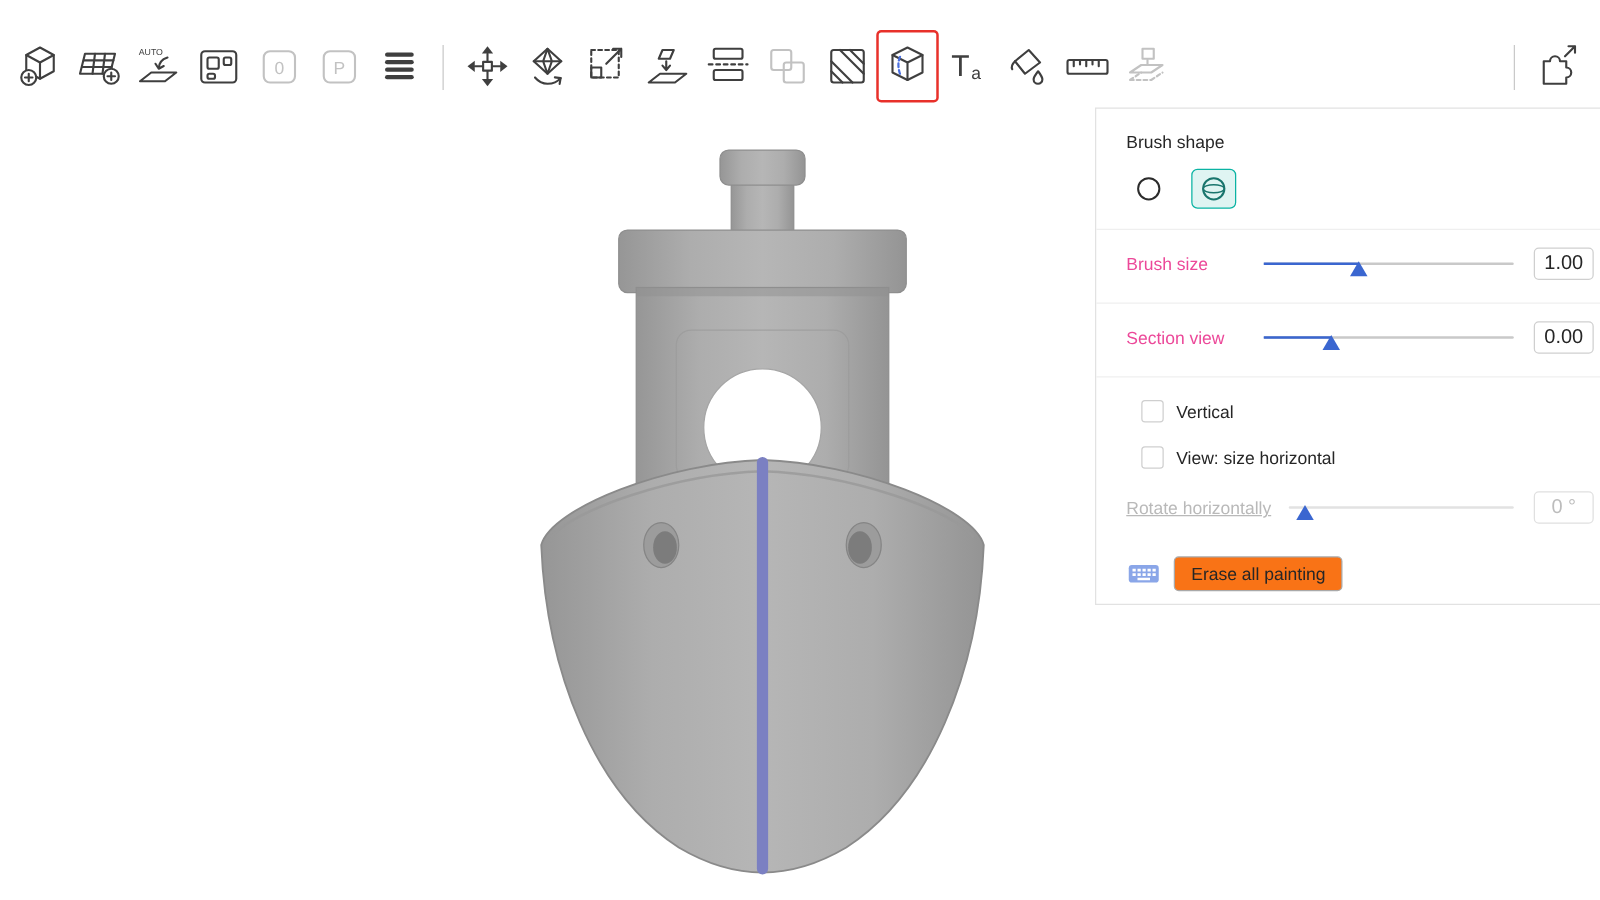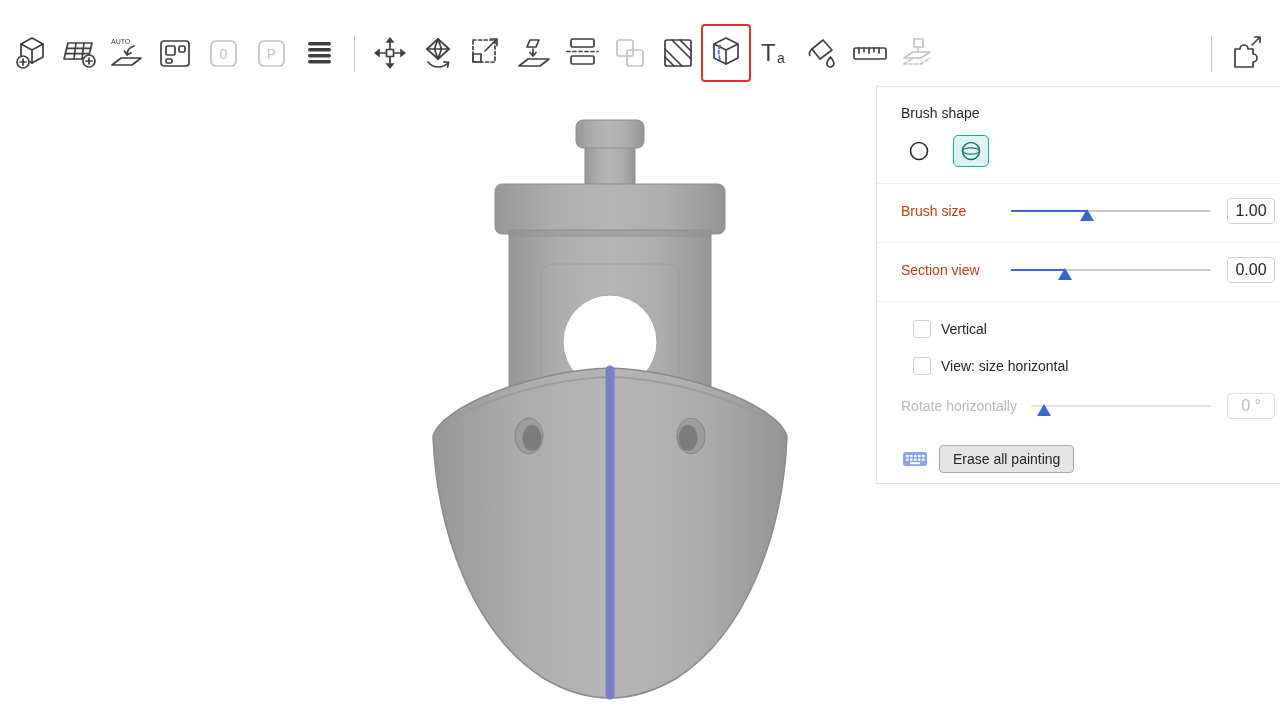--- a/index.html
+++ b/index.html
@@ -35,43 +35,43 @@
     position:absolute;left:876px;top:86px;width:424px;height:398px;
     background:#ffffff;border:1px solid #e2e2e2;box-sizing:border-box;
     padding:0 24px;
   }
   .panel-title{margin-top:18px;font-size:14px;color:#262626;}
   .brush-shapes{display:flex;align-items:center;gap:16px;margin-top:14px;height:32px;}
   .shape-opt{width:34px;height:30px;display:flex;align-items:center;justify-content:center;border-radius:5px;border:1px solid transparent;cursor:pointer;}
   .shape-opt.selected{background:#dff4f2;border:1px solid #0ab3a3;}
   .hr{height:1px;background:#efefef;margin:16px -24px 0 -24px;}
   .row{display:flex;align-items:center;margin-top:12px;height:30px;}
-  .lbl{font-size:14px;color:#c2410c;flex:none;min-width:96px;margin-right:14px;}
+  .lbl{font-size:14px;color:#ec4899;flex:none;min-width:96px;margin-right:14px;}
   .slider{flex:1;position:relative;height:22px;margin-right:16px;cursor:pointer;}
   .track{position:absolute;left:0;right:0;top:10px;height:2px;background:#c9c9c9;border-radius:1px;}
   .fill{position:absolute;left:0;top:10px;height:2px;background:#3a66d0;}
   .handle{
     position:absolute;top:9px;width:0;height:0;margin-left:-7px;
     border-left:7px solid transparent;border-right:7px solid transparent;border-bottom:12px solid #3a66d0;
   }
   .valbox{
     width:46px;height:24px;border:1px solid #cfcfcf;border-radius:4px;flex:none;
     display:flex;align-items:center;justify-content:center;font-size:16px;color:#262626;background:#fff;
   }
-  .row.disabled .lbl{color:#b9b9b9;}
+  .row.disabled .lbl{color:#b9b9b9;text-decoration:underline;}
   .row.disabled .track{background:#e2e2e2;}
   .row.disabled .valbox{color:#bcbcbc;border-color:#e0e0e0;}
   .checkrow{display:flex;align-items:center;gap:10px;margin-top:17px;height:20px;padding-left:12px;}
   .checkbox{width:16px;height:16px;border:1px solid #cfcfcf;border-radius:3px;background:#fff;flex:none;cursor:pointer;}
   .checklabel{font-size:14px;color:#262626;}
   .row.rotate{margin-top:15px;}
   .actions{display:flex;align-items:center;gap:10px;margin-top:24px;}
   .kbd-btn{border:none;background:transparent;padding:0;width:28px;height:20px;display:flex;align-items:center;justify-content:center;cursor:pointer;}
   .erase-btn{
-    height:28px;padding:0 13px;border:1px solid #a9a9a9;border-radius:4px;background:#e5e5e5;
+    height:28px;padding:0 13px;border:1px solid #a9a9a9;border-radius:4px;background:#f97316;
     font-size:14px;color:#262626;font-family:"Liberation Sans",sans-serif;cursor:pointer;
   }
 </style>
 </head>
 <body>
 
 <div class="toolbar">
 
   <button class="tool">
     <svg width="40" height="40" viewBox="0 0 40 40">

